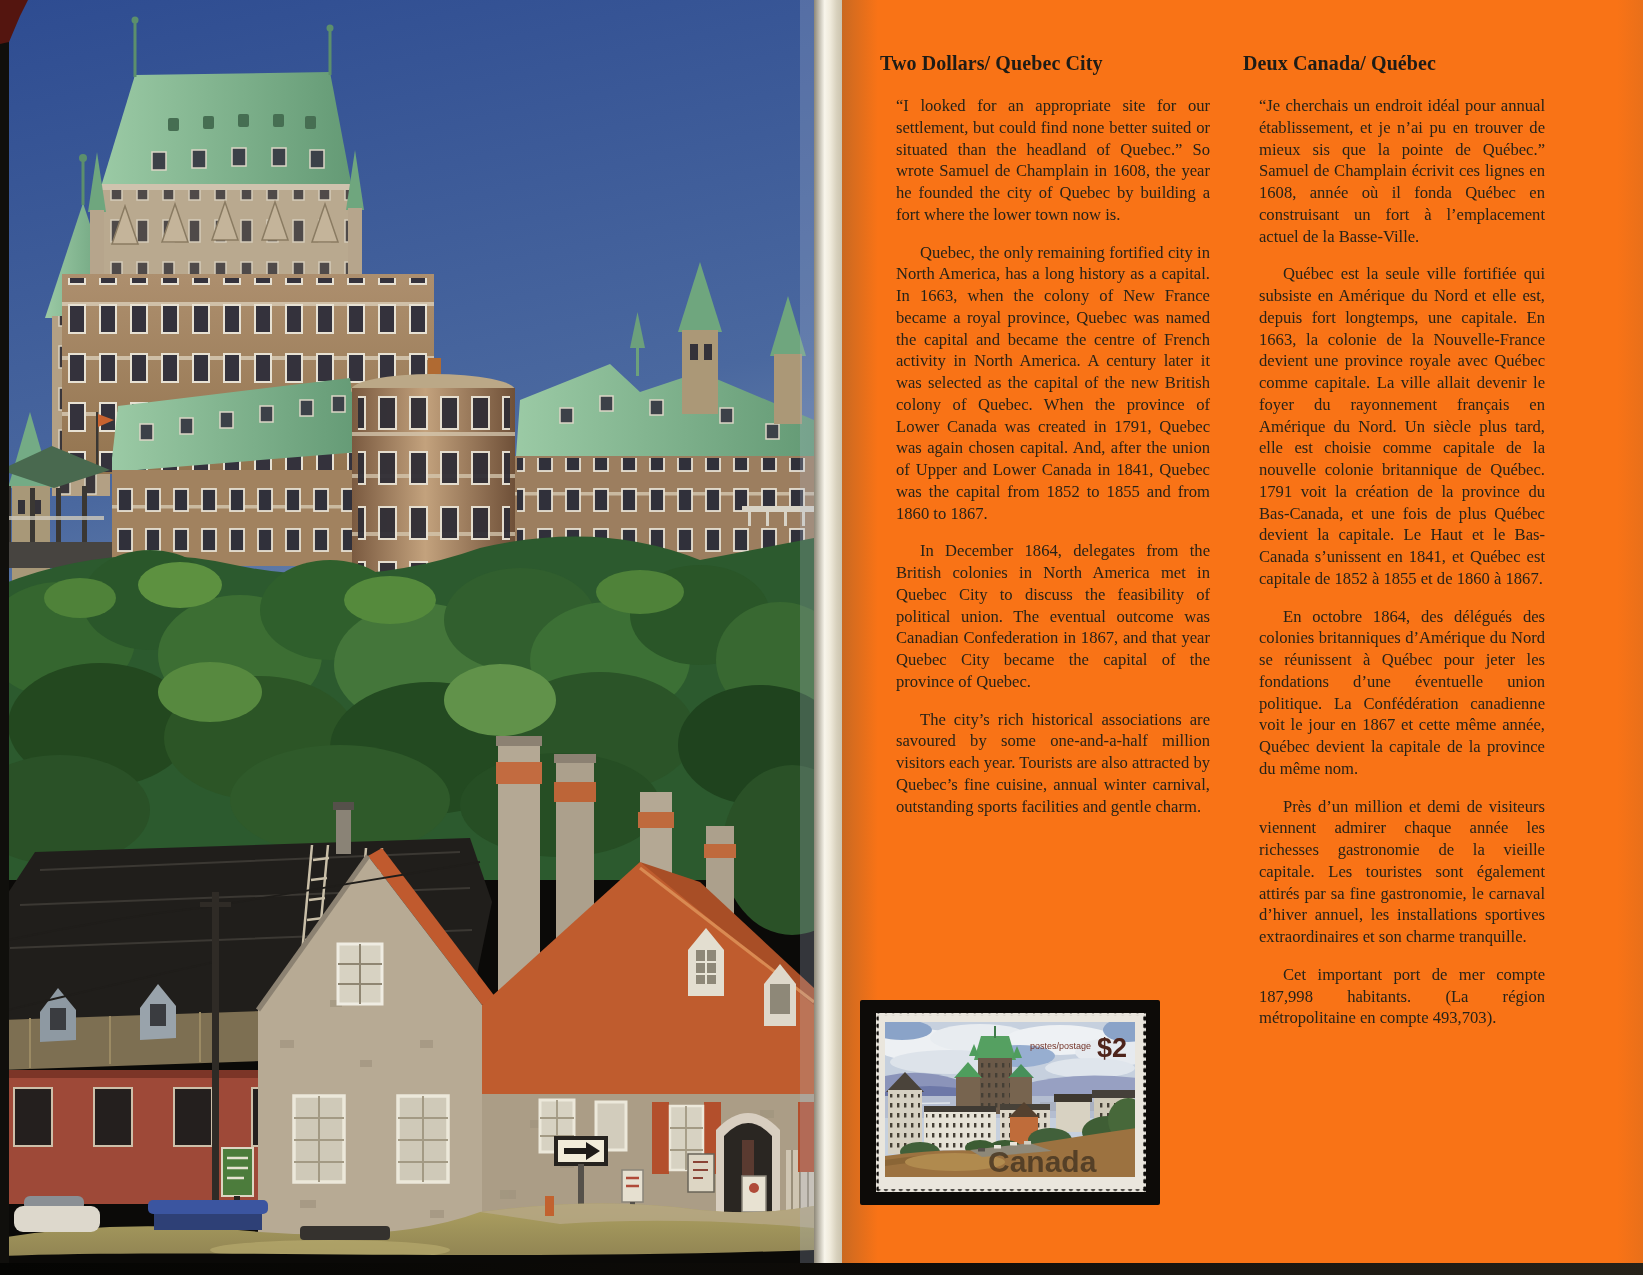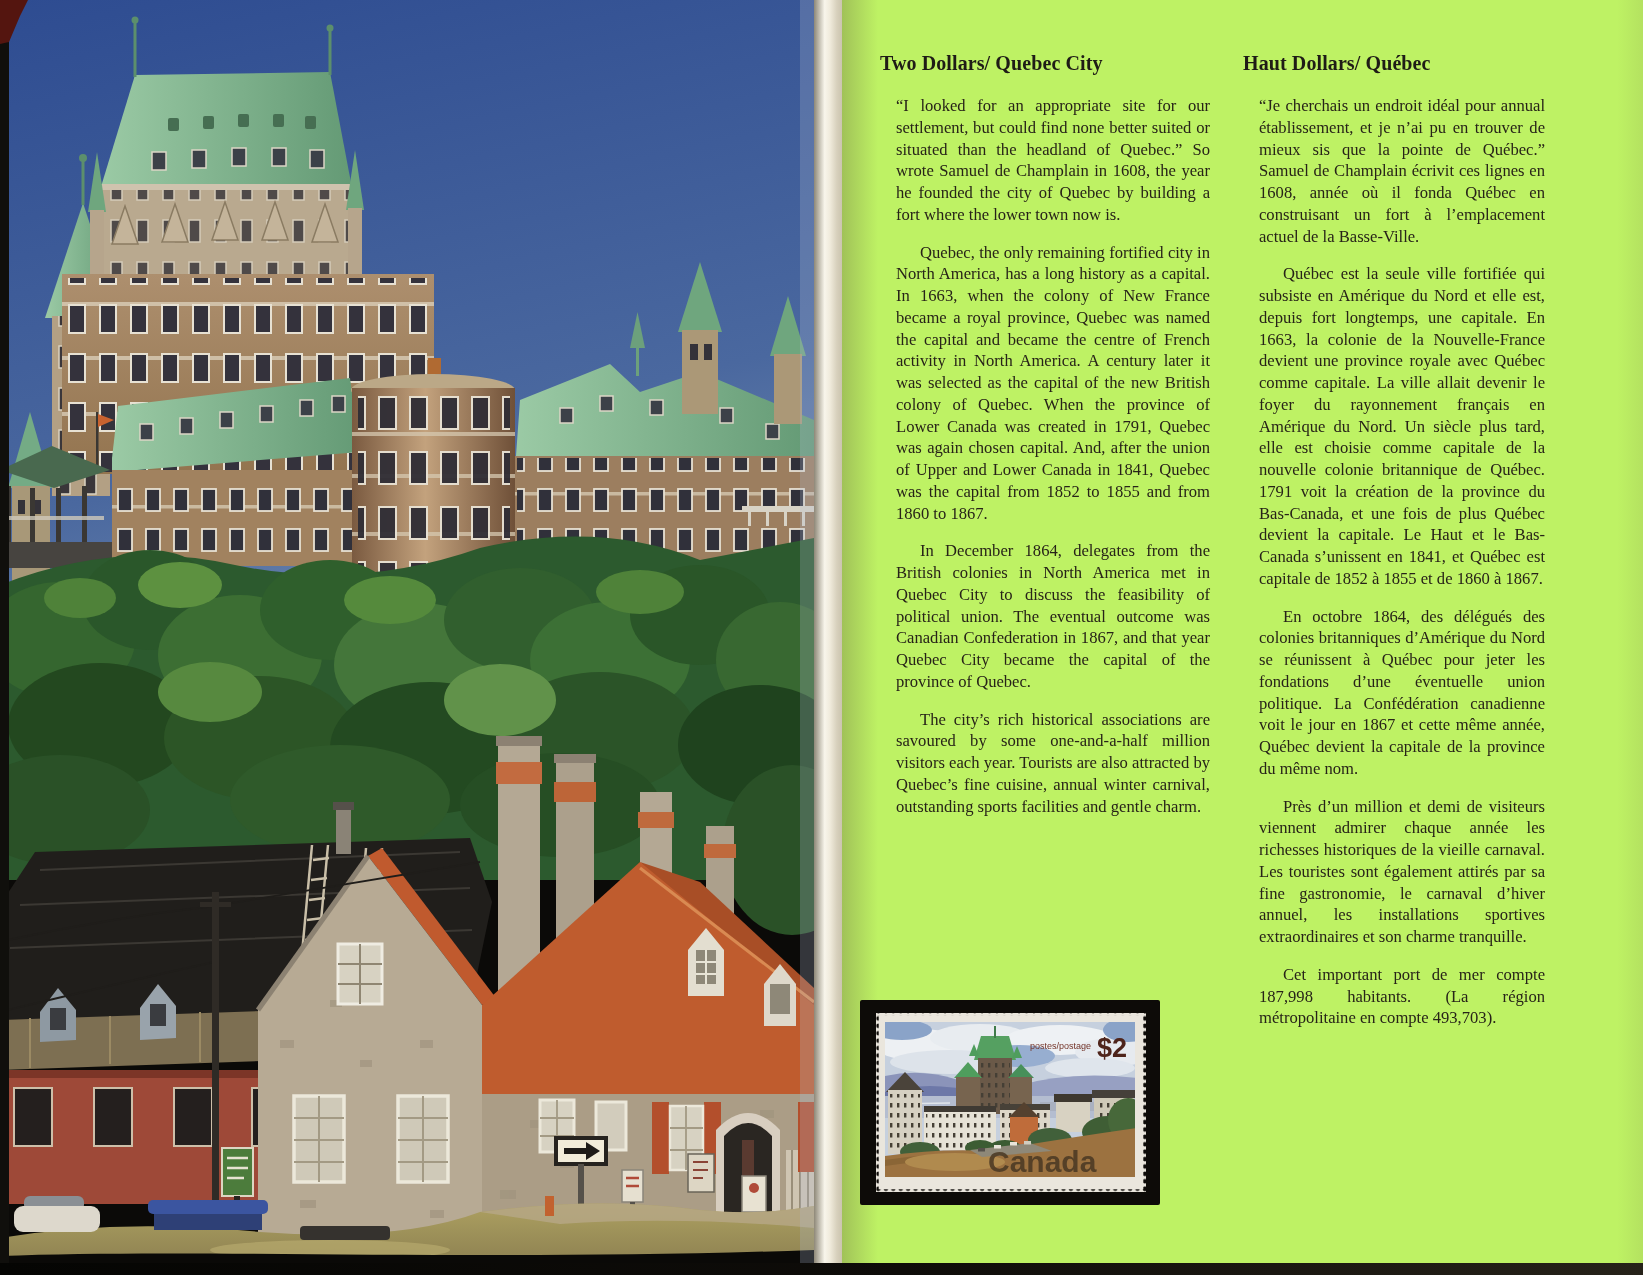--- a/index.html
+++ b/index.html
@@ -2,21 +2,21 @@
 <html><head>
 <meta charset="utf-8">
 <style>
   html,body{margin:0;padding:0;background:#0b0a08;}
   .spread{position:relative;width:1643px;height:1275px;overflow:hidden;
           font-family:"Liberation Serif",serif;background:#0b0a08;}
   .left-page{position:absolute;left:0;top:0;width:814px;height:1275px;}
   .left-page svg{display:block;}
   .gutter{position:absolute;left:814px;top:0;width:28px;height:1275px;
           background:linear-gradient(90deg,#8e8878 0%,#f8f5eb 38%,#efeadb 58%,#d7d0bc 82%,#cbc4af 100%);}
-  .right-page{position:absolute;left:842px;top:0;width:801px;height:1275px;background:#bef264;}
+  .right-page{position:absolute;left:842px;top:0;width:801px;height:1275px;background:#f97316;}
   .right-page::before{content:"";position:absolute;left:0;top:0;width:36px;height:100%;
           background:linear-gradient(90deg,rgba(92,82,60,.30),rgba(92,82,60,0));pointer-events:none;}
   .right-page::after{content:"";position:absolute;right:0;top:0;width:26px;height:100%;
           background:linear-gradient(270deg,rgba(92,82,60,.10),rgba(92,82,60,0));pointer-events:none;}
   .col{position:absolute;top:52px;}
   .col-en{left:38px;width:346px;}
   .col-fr{left:401px;width:318px;}
   .col-title{font-size:20px;font-weight:bold;color:#1f1c16;margin:0 0 20px 0;letter-spacing:.1px;}
   .col p{margin:16px;font-size:16.6px;line-height:21.75px;text-align:justify;
          color:#272318;text-indent:24px;}
@@ -389,25 +389,25 @@
 
     <div class="col col-en">
       <h2 class="col-title">Two Dollars/ Quebec City</h2>
       <p class="no-indent">“I looked for an appropriate site for our settlement, but could find none better suited or situated than the headland of Quebec.” So wrote Samuel de Champlain in 1608, the year he founded the city of Quebec by building a fort where the lower town now is.</p>
       <p>Quebec, the only remaining fortified city in North America, has a long history as a capital. In 1663, when the colony of New France became a royal province, Quebec was named the capital and became the centre of French activity in North America. A century later it was selected as the capital of the new British colony of Quebec. When the province of Lower Canada was created in 1791, Quebec was again chosen capital. And, after the union of Upper and Lower Canada in 1841, Quebec was the capital from 1852 to 1855 and from 1860 to 1867.</p>
       <p>In December 1864, delegates from the British colonies in North America met in Quebec City to discuss the feasibility of political union. The eventual outcome was Canadian Confederation in 1867, and that year Quebec City became the capital of the province of Quebec.</p>
       <p>The city’s rich historical associations are savoured by some one-and-a-half million visitors each year. Tourists are also attracted by Quebec’s fine cuisine, annual winter carnival, outstanding sports facilities and gentle charm.</p>
     </div>
 
     <div class="col col-fr">
-      <h2 class="col-title">Haut Dollars/ Québec</h2>
+      <h2 class="col-title">Deux Canada/ Québec</h2>
       <p class="no-indent">“Je cherchais un endroit idéal pour annual établissement, et je n’ai pu en trouver de mieux sis que la pointe de Québec.” Samuel de Champlain écrivit ces lignes en 1608, année où il fonda Québec en construisant un fort à l’emplacement actuel de la Basse-Ville.</p>
       <p>Québec est la seule ville fortifiée qui subsiste en Amérique du Nord et elle est, depuis fort longtemps, une capitale. En 1663, la colonie de la Nouvelle-France devient une province royale avec Québec comme capitale. La ville allait devenir le foyer du rayonnement français en Amérique du Nord. Un siècle plus tard, elle est choisie comme capitale de la nouvelle colonie britannique de Québec. 1791 voit la création de la province du Bas-Canada, et une fois de plus Québec devient la capitale. Le Haut et le Bas-Canada s’unissent en 1841, et Québec est capitale de 1852 à 1855 et de 1860 à 1867.</p>
       <p>En octobre 1864, des délégués des colonies britanniques d’Amérique du Nord se réunissent à Québec pour jeter les fondations d’une éventuelle union politique. La Confédération canadienne voit le jour en 1867 et cette même année, Québec devient la capitale de la province du même nom.</p>
-      <p>Près d’un million et demi de visiteurs viennent admirer chaque année les richesses historiques de la vieille carnaval. Les touristes sont également attirés par sa fine gastronomie, le carnaval d’hiver annuel, les installations sportives extraordinaires et son charme tranquille.</p>
+      <p>Près d’un million et demi de visiteurs viennent admirer chaque année les richesses gastronomie de la vieille capitale. Les touristes sont également attirés par sa fine gastronomie, le carnaval d’hiver annuel, les installations sportives extraordinaires et son charme tranquille.</p>
       <p>Cet important port de mer compte 187,998 habitants. (La région métropolitaine en compte 493,703).</p>
     </div>
 
     <div class="stamp-mount">
       <svg width="300" height="205" viewBox="0 0 300 205">
         <defs>
           <pattern id="perf" width="7.4" height="7.4" patternUnits="userSpaceOnUse">
             <circle cx="3.7" cy="3.7" r="2.3" fill="#0d0b08"></circle>
           </pattern>
           <pattern id="stampWin" width="7" height="10" patternUnits="userSpaceOnUse">

